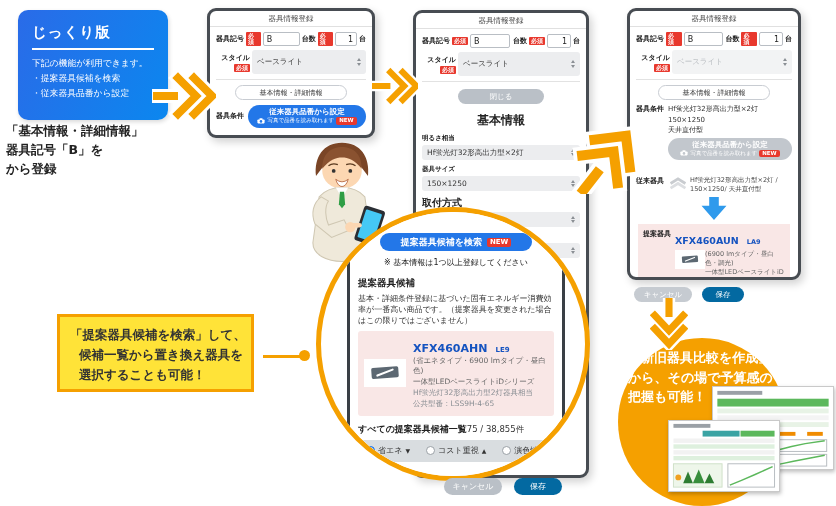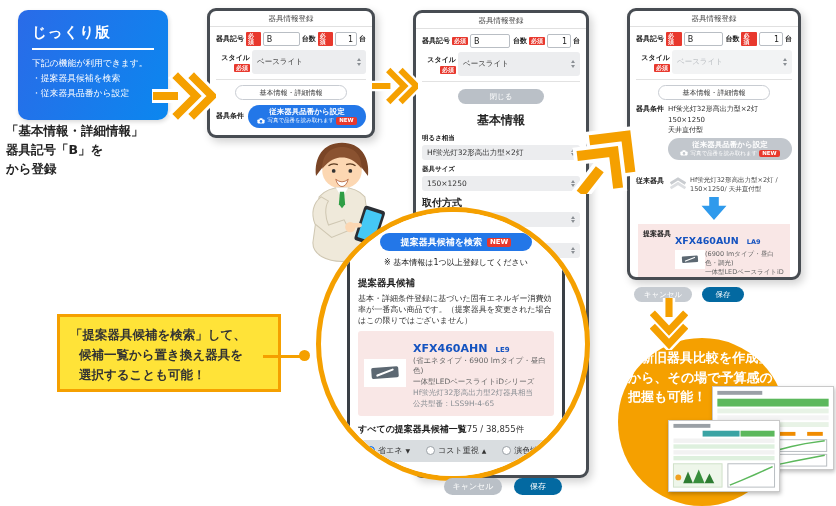--- a/index.html
+++ b/index.html
@@ -68,21 +68,21 @@
   .f-arrow{font-size:6px;}
 
   
   .jk-lines{font-size:7px;color:#333;line-height:1.5;}
   .pink-sec{margin:3px 2px 0;background:#f9e7e6;padding:5px;display:flex;gap:4px;}
   .s3-lines{font-size:6.5px;color:#666;line-height:1.4;}
 
   
   .orange-circle{left:618px;top:338px;width:168px;height:168px;background:#f5a000;border-radius:50%;z-index:2;}
   .oc-text{left:628px;top:348px;width:158px;z-index:6;color:#fff;font-size:13px;font-weight:bold;line-height:1.5;}
-  .yellow-box{left:57px;top:314px;width:224px;height:78px;background:#ffe338;border:3px solid #f5a000;padding:8px 0 0 10px;
+  .yellow-box{left:57px;top:314px;width:197px;height:78px;background:#ffe338;border:3px solid #f5a000;padding:8px 0 0 10px;
     font-size:12.5px;font-weight:bold;color:#333;line-height:1.6;z-index:1;}
   .yellow-box div:nth-child(2),.yellow-box div:nth-child(3){padding-left:9px;}
   .connector{left:263px;top:355px;width:44px;height:3px;background:#f5a000;z-index:1;}
   .conn-dot{left:299px;top:350px;width:11px;height:11px;border-radius:50%;background:#f5a000;z-index:1;}
 
   .thumb{background:#fff;border:1px solid #c9c9c9;box-shadow:1px 2px 4px rgba(0,0,0,.25);}
 </style>
 </head>
 <body>
 

